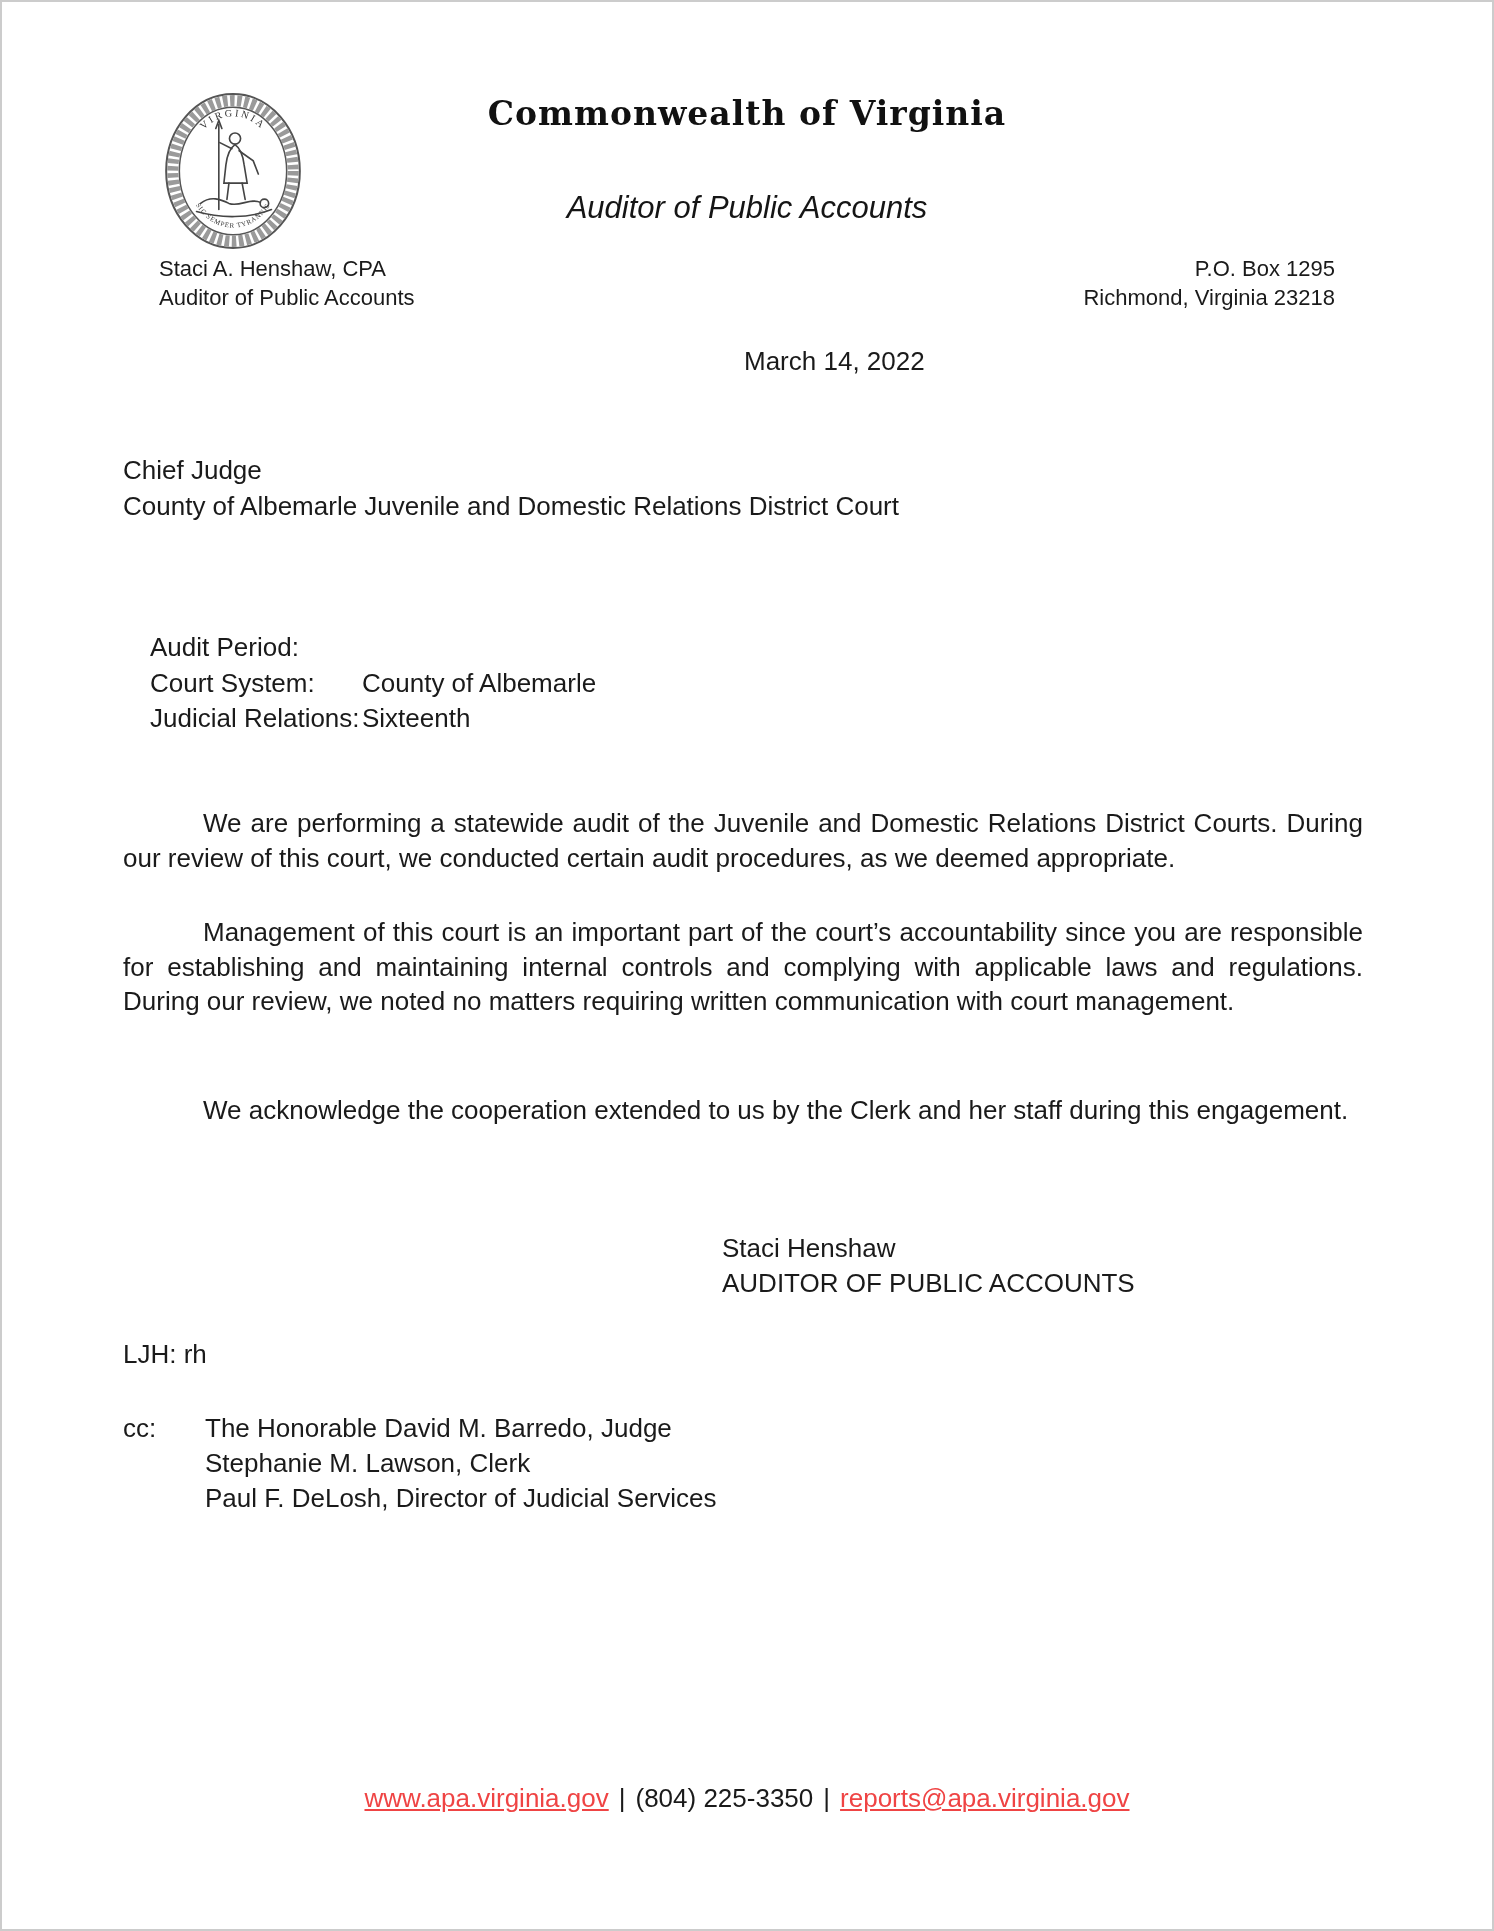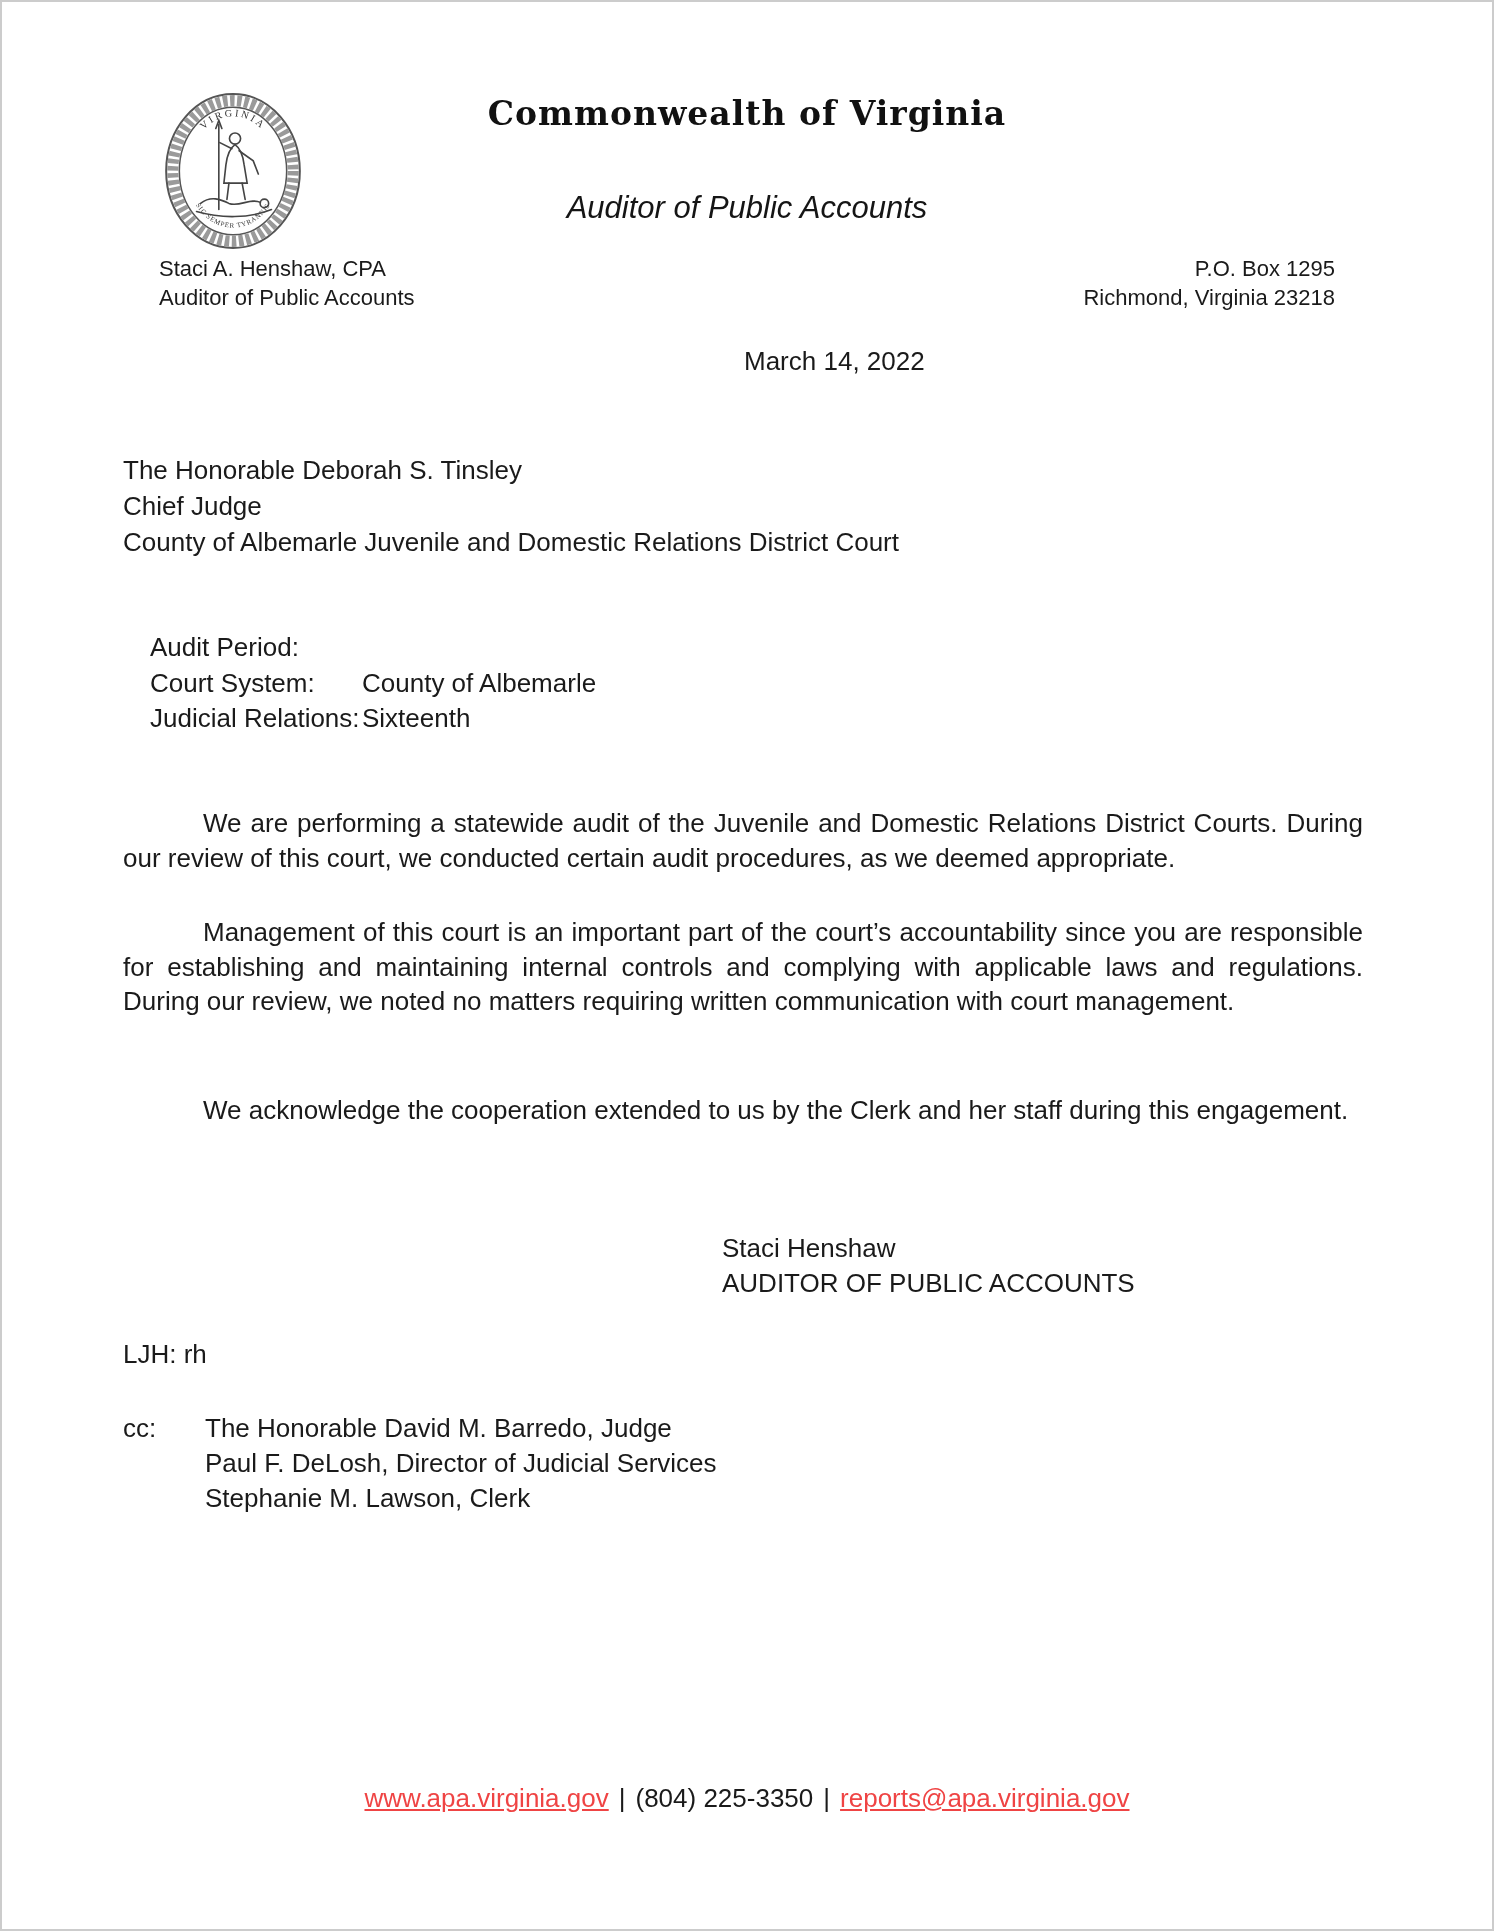--- a/index.html
+++ b/index.html
@@ -125,21 +125,20 @@
   </div>
 
   <div class="abs lh-right">
     <div>P.O. Box 1295</div>
     <div>Richmond, Virginia 23218</div>
   </div>
 
   <div class="abs date-line">March 14, 2022</div>
 
   <div class="abs recipient">
-    <div>The Honorable Deborah S. Tinsley</div>
     <div>Chief Judge</div>
     <div>County of Albemarle Juvenile and Domestic Relations District Court</div>
   </div>
 
   <div class="abs audit-details">
     <div class="audit-row">
       <div class="audit-label">Audit Period:</div>
     </div>
     <div class="audit-row">
       <div class="audit-label">Court System:</div>
@@ -160,22 +159,22 @@
     <div>AUDITOR OF PUBLIC ACCOUNTS</div>
   </div>
 
   <div class="abs ref-initials">LJH: rh</div>
 
   <div class="abs cc-block">
     <div class="cc-row">
       <div class="cc-label">cc:</div>
       <div>
         <div>The Honorable David M. Barredo, Judge</div>
+        <div>Stephanie M. Lawson, Clerk</div>
         <div>Paul F. DeLosh, Director of Judicial Services</div>
-        <div>Stephanie M. Lawson, Clerk</div>
       </div>
     </div>
   </div>
 
   <div class="abs footer">
     <a>www.apa.virginia.gov</a><span class="sep">|</span><span>(804) 225-3350</span><span class="sep">|</span><a>reports@apa.virginia.gov</a>
   </div>
 
 </div>
 

